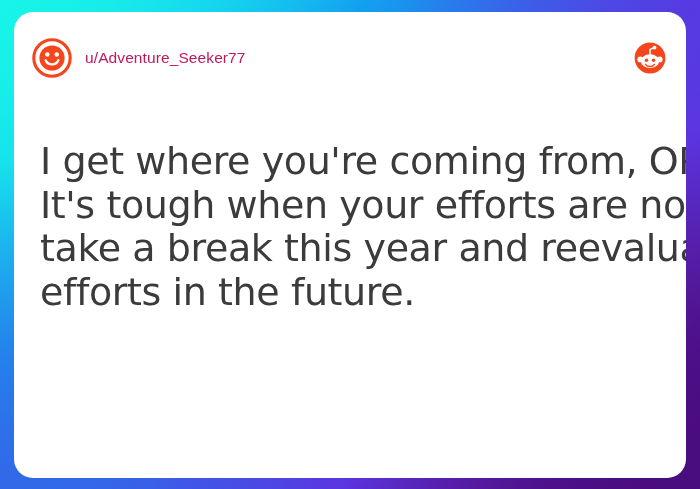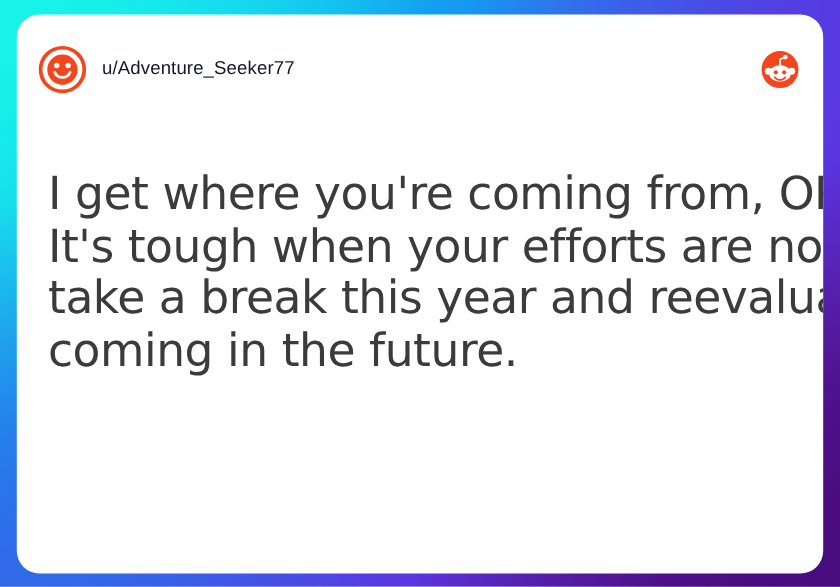--- a/index.html
+++ b/index.html
@@ -81,21 +81,21 @@
   }
   #avatar {
     width: 40px;
     height: 40px;
     flex: 0 0 40px;
     display: block;
   }
   #username {
     margin-left: 13px;
     font-size: 15.5px;
-    color: #0f172a;
+    color: #be185d;
     letter-spacing: 0.1px;
     white-space: nowrap;
     font-family: "Liberation Sans", sans-serif;
   }
   #header-spacer {
     flex: 1 1 auto;
   }
   #reddit-logo {
     width: 32px;
     height: 32px;
@@ -162,17 +162,17 @@
 
         <path d="M11.6 22.3 A5.4 5.4 0 0 0 20.4 22.3" fill="none" stroke="#f5451b" stroke-width="1.4" stroke-linecap="round"></path>
       </svg>
 
     </div>
 
     <div id="comment-body">
       <span class="line">I get where you're coming from, OP.</span>
       <span class="line">It's tough when your efforts are not</span>
       <span class="line">take a break this year and reevaluate</span>
-      <span class="line">coming in the future.</span>
+      <span class="line">efforts in the future.</span>
     </div>
 
   </div>
 </div>
 
 </body></html>

